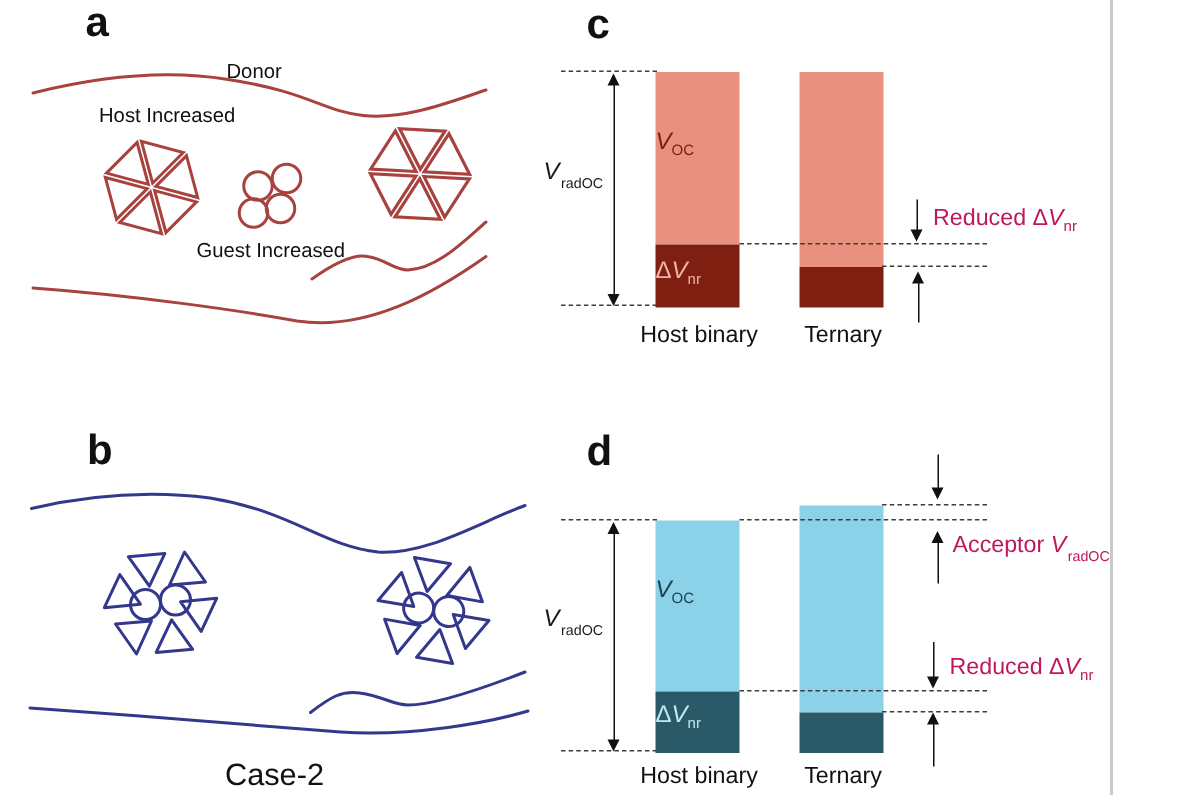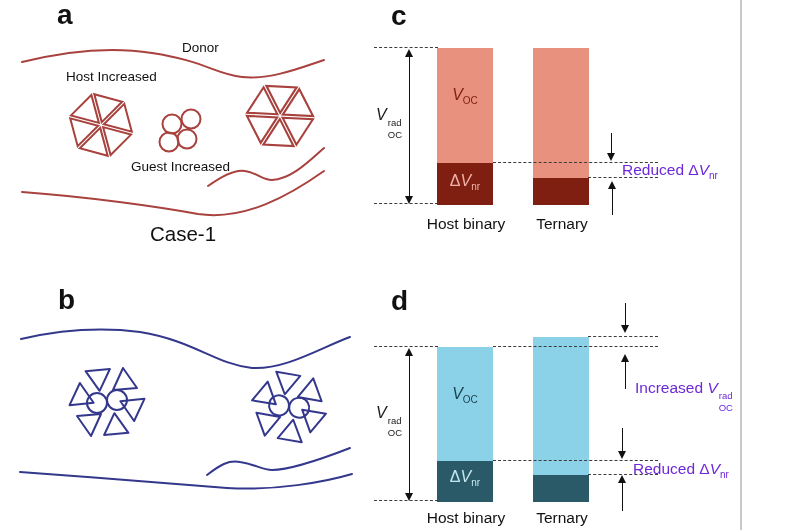--- a/index.html
+++ b/index.html
@@ -4,36 +4,36 @@
 <style>
   html,body{margin:0;padding:0;background:#ffffff;}
   .canvas{
     position:relative;width:800px;height:530px;background:#ffffff;overflow:hidden;
     font-family:"Liberation Sans","DejaVu Sans",sans-serif;color:#1a1a1a;
   }
   .plabel{position:absolute;font-size:28px;font-weight:700;line-height:1;color:#111;}
   .alab{position:absolute;font-size:13.5px;line-height:1.1;color:#111;white-space:nowrap;}
   .case{position:absolute;font-size:20.5px;color:#111;text-align:center;width:110px;}
   .xlab{position:absolute;font-size:15.5px;color:#111;text-align:center;white-space:nowrap;}
-  .ann{position:absolute;font-size:15.5px;color:#6d28d9;white-space:nowrap;margin-top:24px;}
+  .ann{position:absolute;font-size:15.5px;color:#be185d;white-space:nowrap;}
   .ann i,.barlab i,.vocrad i{font-style:italic;}
   sub.s{font-style:normal;font-size:10px;vertical-align:-4px;letter-spacing:0;}
   .delta{font-style:normal;}
-  .stk{display:inline-flex;flex-direction:column;align-items:flex-start;font-style:normal;
+  .stk{display:inline-flex;align-items:flex-start;font-style:normal;
        font-size:9.5px;line-height:1;vertical-align:-6px;margin-left:1px;}
   .stk .sp{margin-bottom:2px;}
   .vocrad{position:absolute;font-size:16px;text-align:right;white-space:nowrap;}
   .bar{position:absolute;display:flex;flex-direction:column;z-index:1;}
   .bar .seg-light{width:100%;}
   .bar .seg-dark{width:100%;}
   .c-light{background:#E9917F;}
   .c-dark{background:#7E1F12;}
   .d-light{background:#8BD2E8;}
   .d-dark{background:#2A5A68;}
-  .barlab{position:absolute;font-size:16px;text-align:center;z-index:3;white-space:nowrap;}
+  .barlab{position:absolute;font-size:16px;text-align:left;z-index:3;white-space:nowrap;}
   .voc-c{color:#7E1F12;}
   .dvnr-c{color:#F0B2A8;}
   .voc-d{color:#1C4450;}
   .dvnr-d{color:#C3E7F1;}
   .dash{position:absolute;height:0;border-top:1.6px dashed #3c3c3c;z-index:2;}
   .varrow{position:absolute;width:9px;z-index:2;}
   .varrow .line{position:absolute;left:3.8px;top:1px;bottom:1px;width:1.5px;background:#111;}
   .varrow .head-up{position:absolute;top:-1px;left:0;width:0;height:0;
       border-left:4.5px solid transparent;border-right:4.5px solid transparent;border-bottom:8px solid #111;}
   .varrow .head-down{position:absolute;bottom:-1px;left:0;width:0;height:0;
@@ -76,24 +76,23 @@
         <use href="#bladeA" transform="rotate(300)"></use>
     </g>
     <g class="stroke-a">
       <circle cx="172" cy="124" r="9.5"></circle>
         <circle cx="191" cy="119" r="9.5"></circle>
       <circle cx="169" cy="142" r="9.5"></circle>
         <circle cx="187" cy="139" r="9.5"></circle>
     </g>
   </svg>
 
-  <div class="alab" style="left:182px;top:41px">Donor</div>
+  <div class="alab" style="left:151px;top:41px">Donor</div>
   <div class="alab" style="left:66px;top:70px">Host Increased</div>
   <div class="alab" style="left:131px;top:160px">Guest Increased</div>
-  <div class="case" style="left:128px;top:222px">Case-1</div>
 
   <div class="plabel" style="left:58px;top:286px">b</div>
 
   <svg width="390" height="265" style="left:0;top:265px">
     <defs>
       <path id="bladeB" d="M6,-12 L16,-34 L30,-14 Z"></path>
     </defs>
     <path class="stroke-b" d="M21,74 C60,65 100,62 140,67 C195,76 215,99 252,103 C285,105 320,83 350,72"></path>
     <path class="stroke-b" d="M20,207 C90,212 180,219 227,223 C275,226 325,217 352,209"></path>
     <path class="stroke-b" d="M207,210 C220,200 228,195 240,197 C255,199 262,205 272,205 C292,205 332,190 350,183"></path>
@@ -112,20 +111,21 @@
         <use href="#bladeB" transform="rotate(60)"></use>
         <use href="#bladeB" transform="rotate(120)"></use>
       <use href="#bladeB" transform="rotate(180)"></use>
         <use href="#bladeB" transform="rotate(240)"></use>
         <use href="#bladeB" transform="rotate(300)"></use>
       <circle cx="-10" cy="1" r="10"></circle>
         <circle cx="10" cy="-2" r="10"></circle>
     </g>
   </svg>
 
+  <div class="case" style="left:128px;top:505px">Case-2</div>
 
   <div class="plabel" style="left:391px;top:2px">c</div>
 
   <div class="bar" style="left:437px;top:48px;width:56px;height:157px">
     <div class="seg-light c-light" style="height:115px"></div>
     <div class="seg-dark c-dark" style="height:42px"></div>
   </div>
   <div class="bar" style="left:533px;top:48px;width:56px;height:157px">
     <div class="seg-light c-light" style="height:130px"></div>
     <div class="seg-dark c-dark" style="height:27px"></div>
@@ -209,21 +209,21 @@
 
   <div class="varrow" style="left:621px;top:302px;height:30px">
     <span class="line"></span>
     <span class="head-down"></span>
   </div>
   <div class="varrow" style="left:621px;top:355px;height:35px">
     <span class="head-up"></span>
     <span class="line"></span>
   </div>
   <div class="ann" style="left:635px;top:355px">
-    <span>Increased </span><i>V</i><span class="stk">
+    <span>Acceptor </span><i>V</i><span class="stk">
         <span class="sp">rad</span>
         <span class="sb">OC</span>
       </span>
   </div>
 
   <div class="varrow" style="left:618px;top:427px;height:31px">
     <span class="line"></span>
     <span class="head-down"></span>
   </div>
   <div class="ann" style="left:633px;top:436px">

